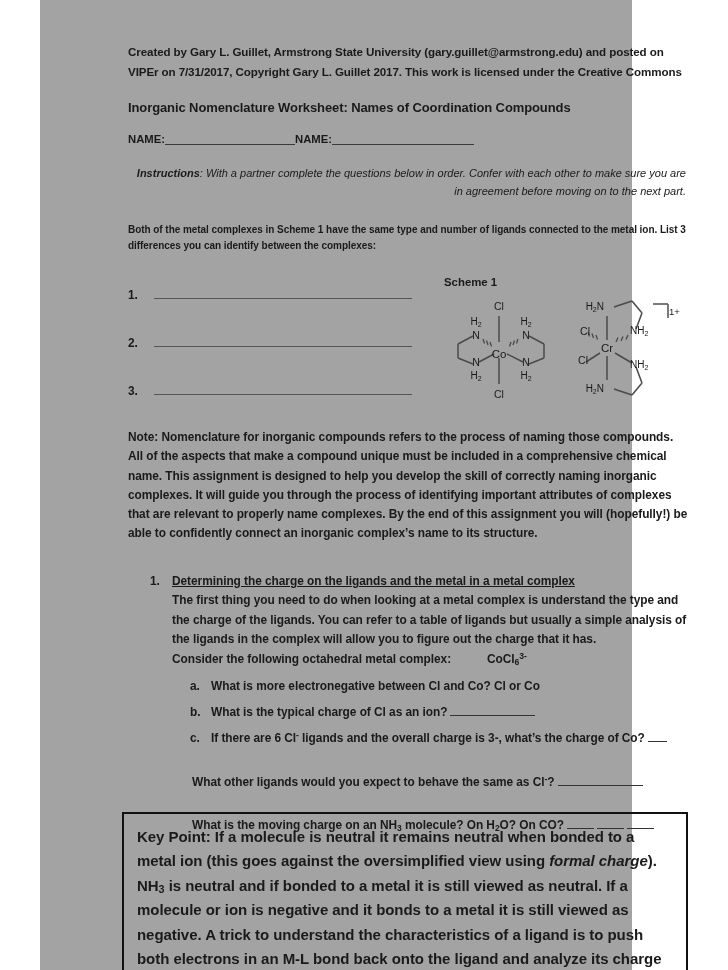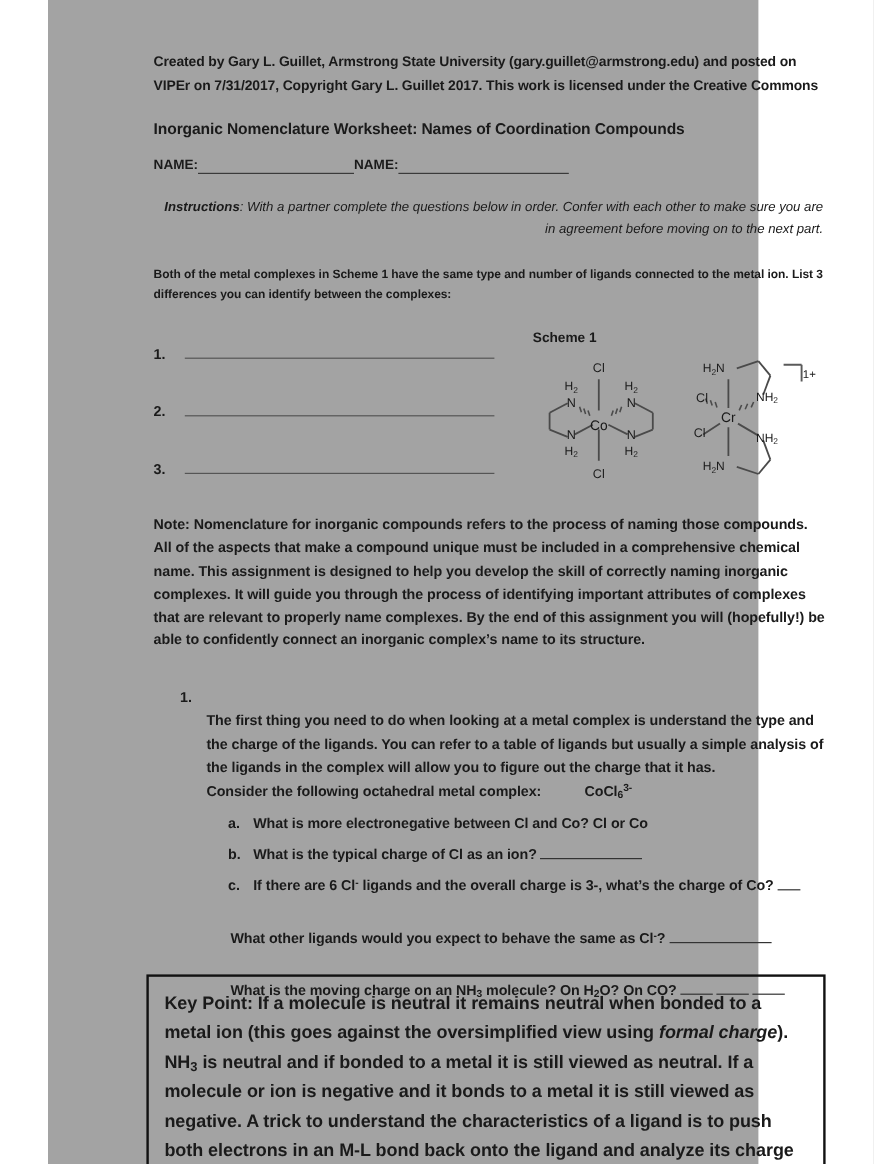--- a/index.html
+++ b/index.html
@@ -44,21 +44,21 @@
     font-weight: bold;
     margin-top: 18px;
     letter-spacing: -0.1px;
   }
   .names-row {
     margin-top: 17px;
     font-size: 11.3px;
     font-weight: bold;
     display: flex;
   }
-  .name-block { display: inline-flex; align-items: center; }
+  .name-block { display: inline-flex; align-items: flex-end; }
   .blank-ul {
     display: inline-block;
     border-bottom: 1px solid #3a3a3a;
     height: 12px;
   }
   .w130 { width: 130px; }
   .w140 { width: 142px; }
   .instructions {
     margin-top: 20px;
     font-size: 11px;
@@ -329,20 +329,21 @@
         </g>
       </svg>
     </div>
   </div>
 
   <div class="note"><span>Note:</span><span> Nomenclature for inorganic compounds refers to the process of naming those compounds.  All of the aspects that make a compound unique must be included in a comprehensive chemical name.  This assignment is designed to help you develop the skill of correctly naming inorganic complexes.  It will guide you through the process of identifying important attributes of complexes that are relevant to properly name complexes.  By the end of this assignment you will (hopefully!) be able to confidently connect an inorganic complex’s name to its structure.</span></div>
 
   <div class="sec1">
     <div class="sec1-head">
       <span class="num">1.</span>
+      <span class="u">Determining the charge on the ligands and the metal in a metal complex</span>
     </div>
     <div class="sec1-body">The first thing you need to do when looking at a metal complex is understand the type and the charge of the ligands.  You can refer to a table of ligands but usually a simple analysis of the ligands in the complex will allow you to figure out the charge that it has.</div>
 
     <div class="consider">
       <span>Consider the following octahedral metal complex:</span>
       <span class="formula-gap"></span>
       <span><span>CoCl</span><sub>6</sub><sup>3-</sup></span>
     </div>
 
     <div class="abc">

